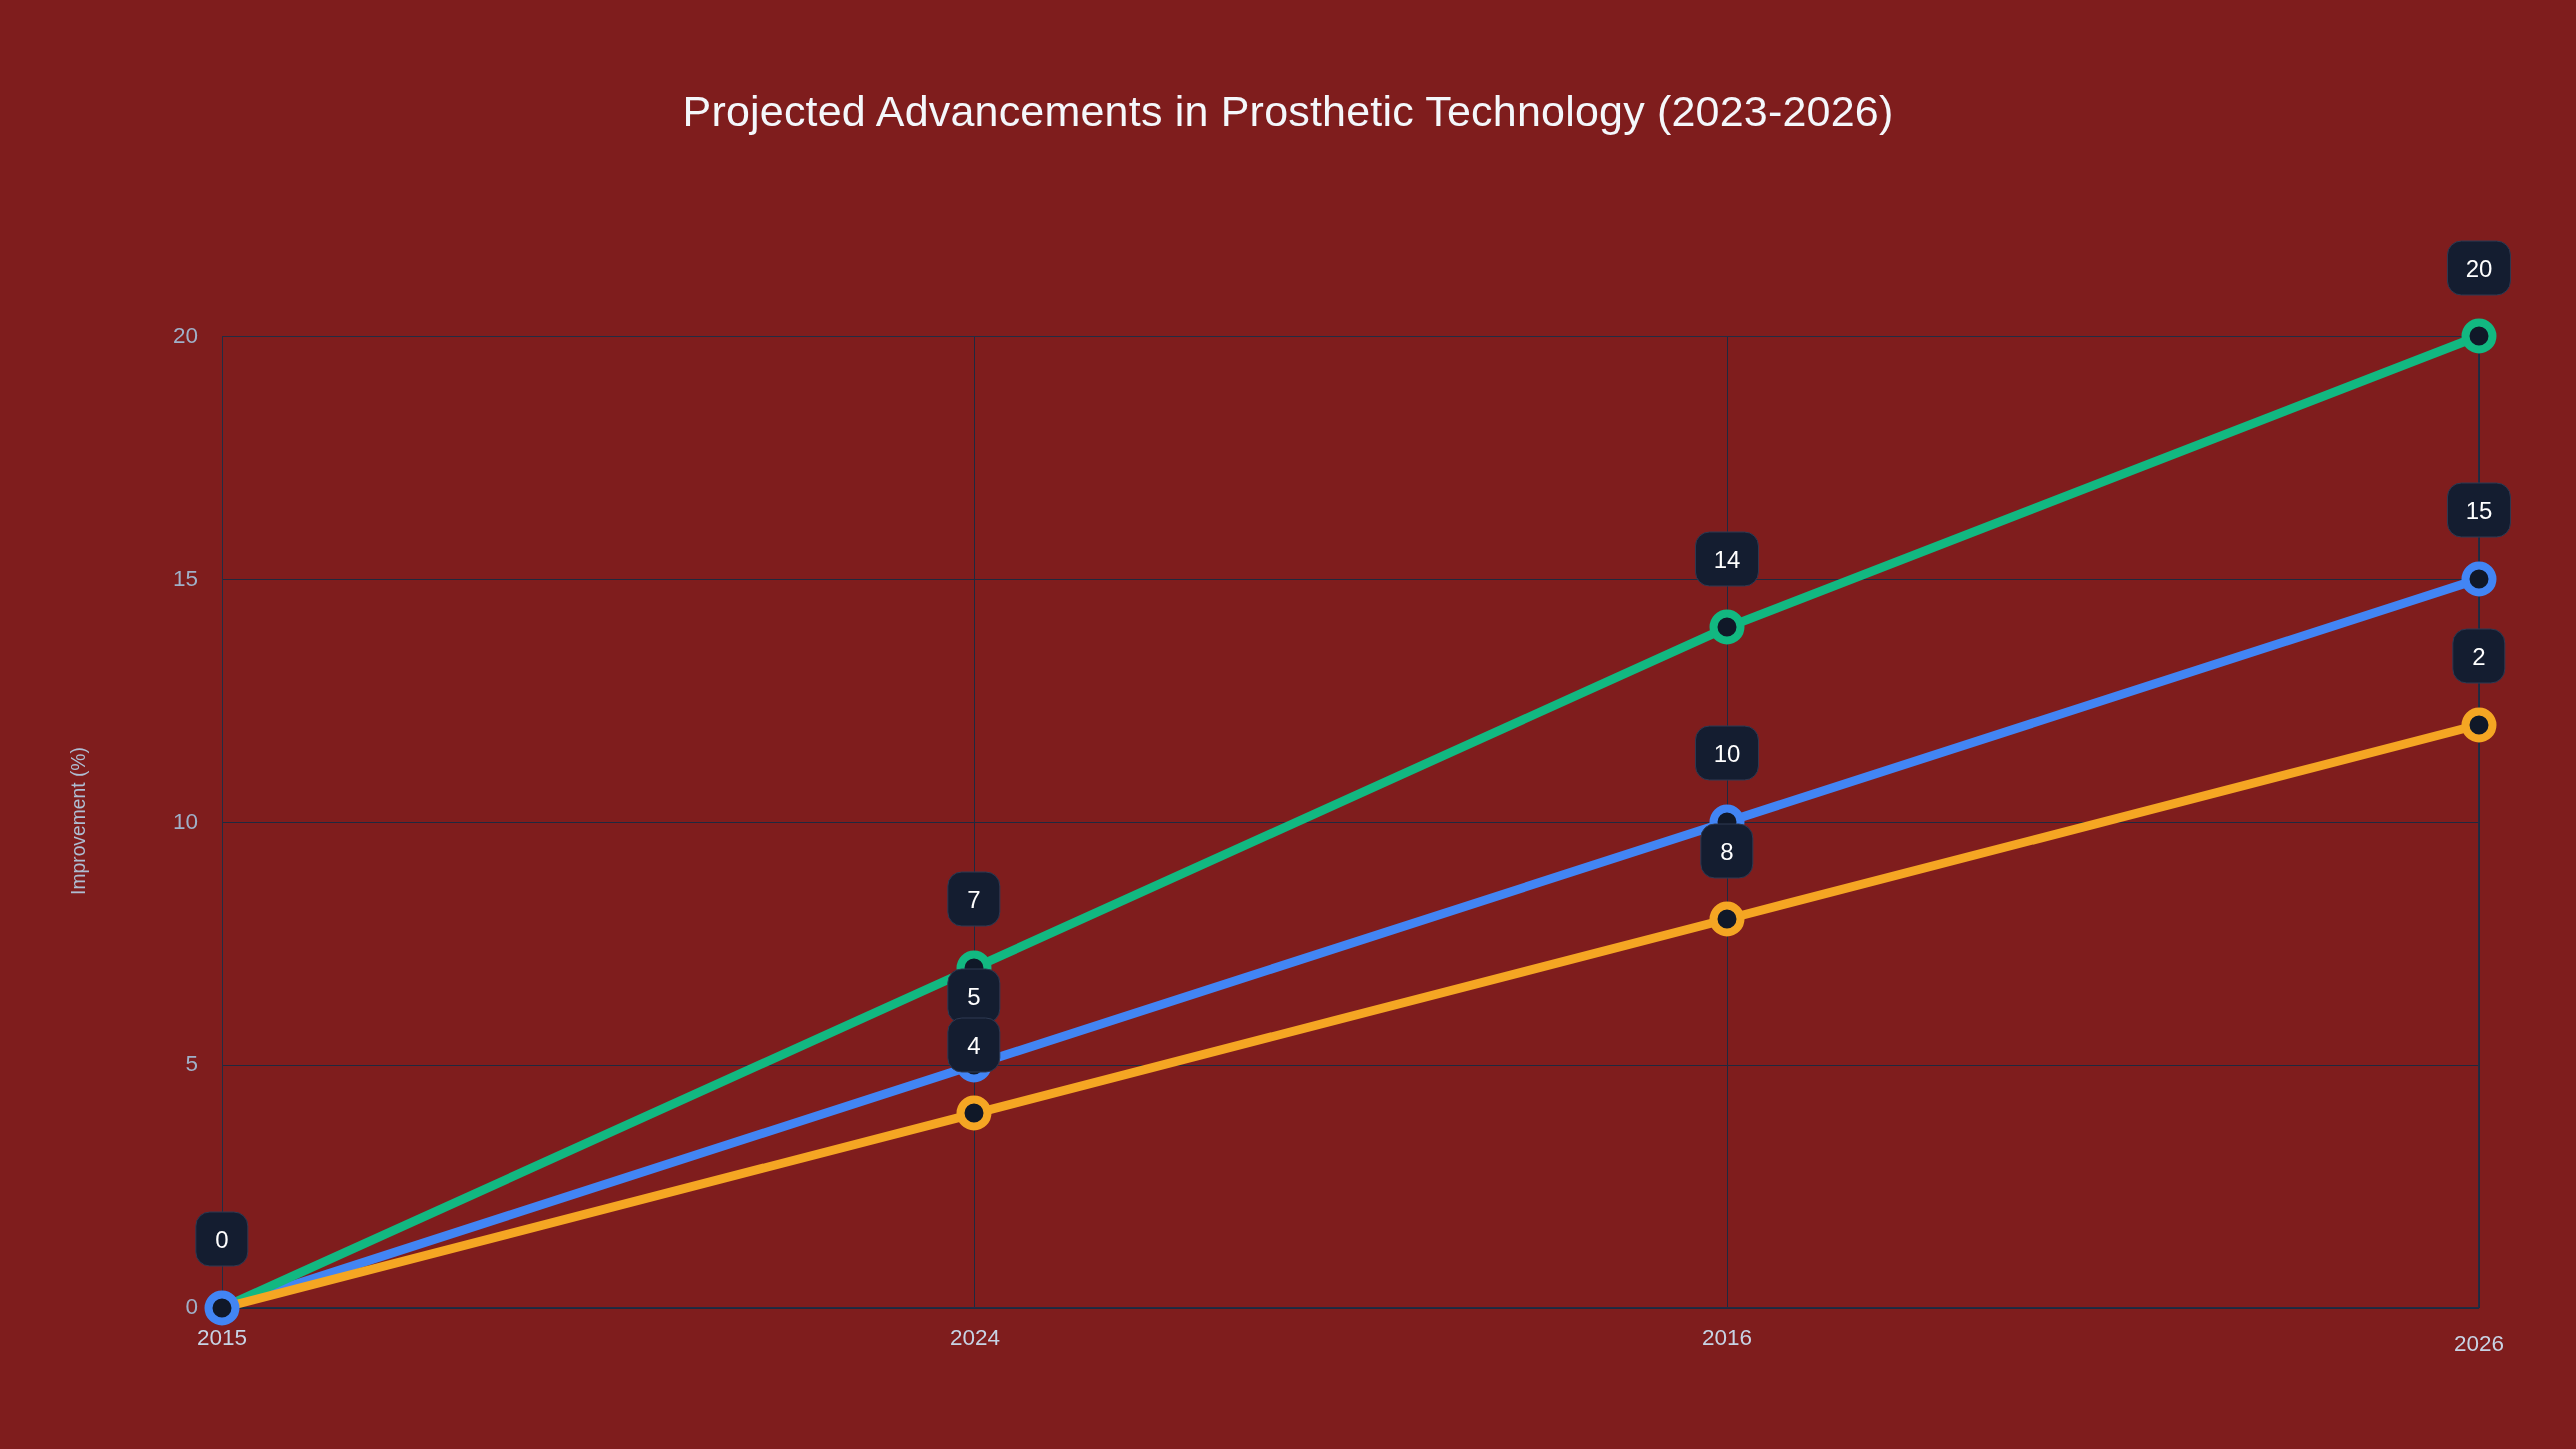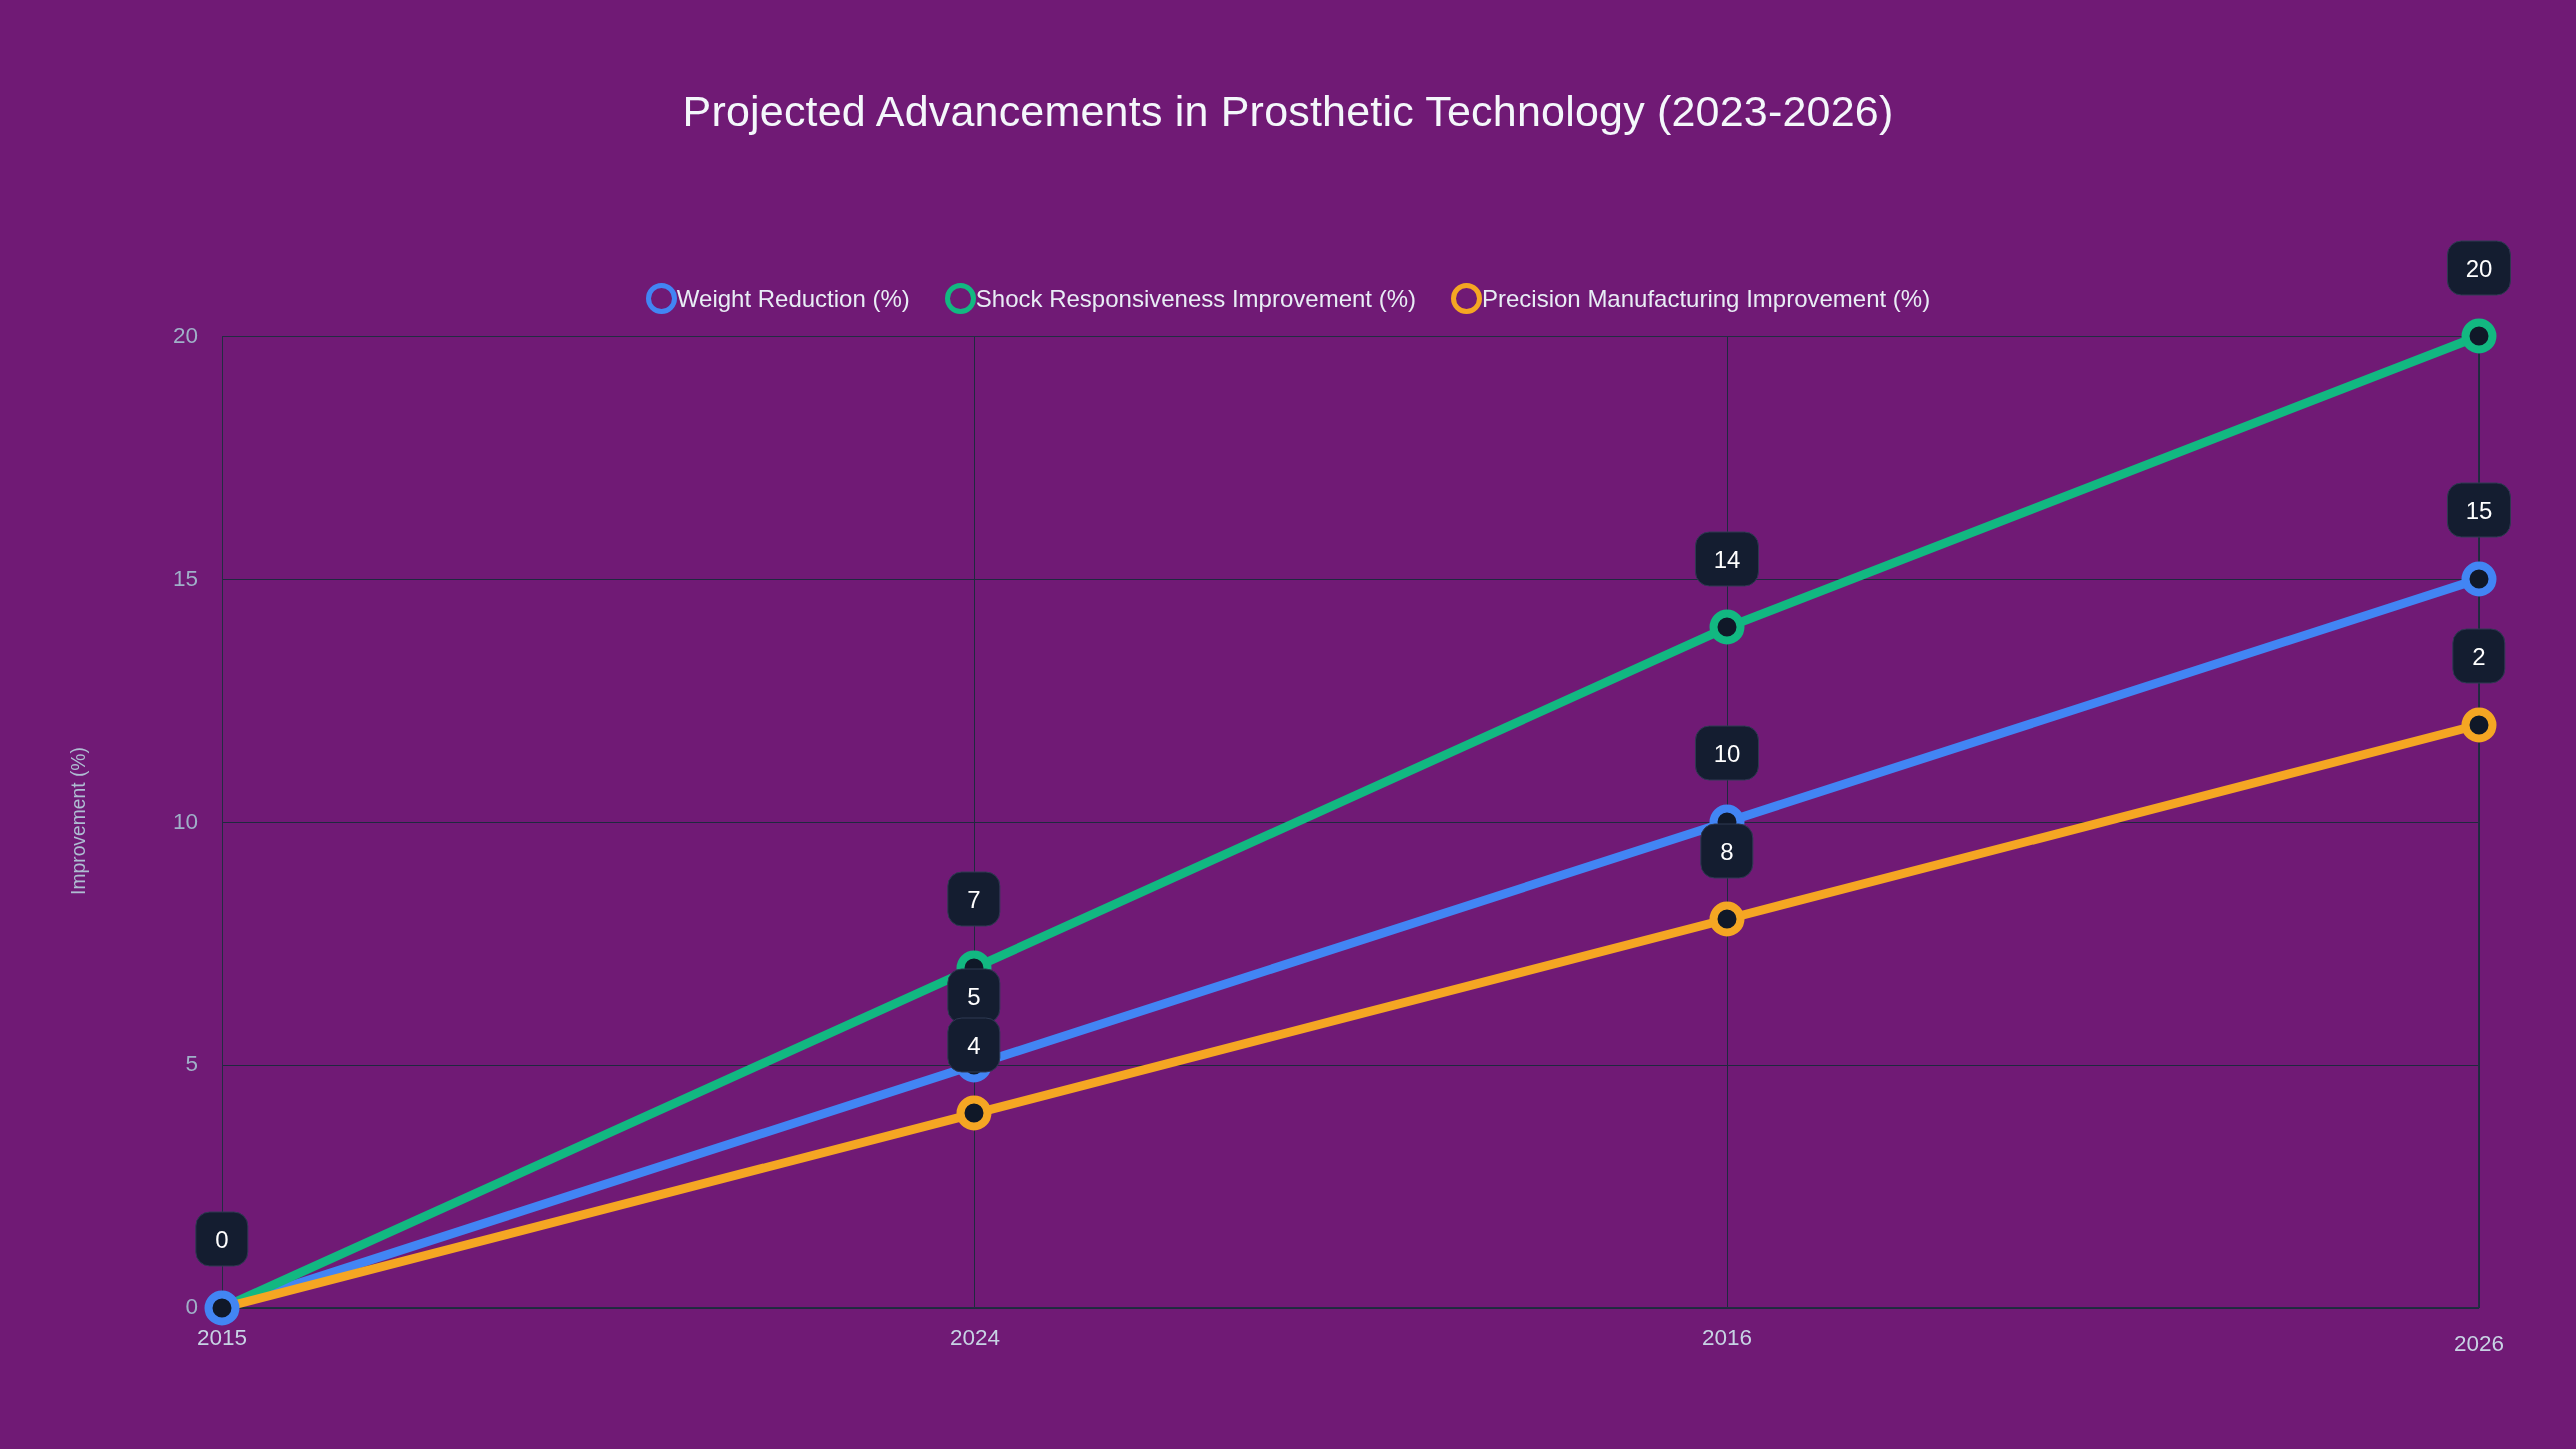--- a/index.html
+++ b/index.html
@@ -4,21 +4,21 @@
 <style>
   html, body {
     margin: 0;
     padding: 0;
     background: #101828;
   }
   #root {
     position: relative;
     width: 2576px;
     height: 1449px;
-    background: #701a75;
+    background: #7f1d1d;
     font-family: "Liberation Sans", sans-serif;
     overflow: hidden;
   }
   #chart-title {
     position: absolute;
     left: 0;
     top: 87px;
     width: 2576px;
     text-align: center;
     color: #f4f7fb;
@@ -160,34 +160,20 @@
     white-space: nowrap;
   }
 </style>
 </head>
 <body>
 
 <div id="root">
 
   <div id="chart-title">Projected Advancements in Prosthetic Technology (2023-2026)</div>
 
-  <div id="legend">
-    <div class="legend-item">
-      <span class="legend-marker" style="border-color:#4285f4"></span>
-      <span class="legend-label">Weight Reduction (%)</span>
-    </div>
-    <div class="legend-item">
-      <span class="legend-marker" style="border-color:#12b881"></span>
-      <span class="legend-label">Shock Responsiveness Improvement (%)</span>
-    </div>
-    <div class="legend-item">
-      <span class="legend-marker" style="border-color:#f5a623"></span>
-      <span class="legend-label">Precision Manufacturing Improvement (%)</span>
-    </div>
-  </div>
 
   <div id="ylabel">Improvement (%)</div>
 
   <div id="ytick-layer">
       <div class="ytick" style="right: 2378px; top: 1307px;">0</div>
       <div class="ytick" style="right: 2378px; top: 1064px;">5</div>
       <div class="ytick" style="right: 2378px; top: 822px;">10</div>
       <div class="ytick" style="right: 2378px; top: 579px;">15</div>
       <div class="ytick" style="right: 2378px; top: 336px;">20</div>
     </div>

